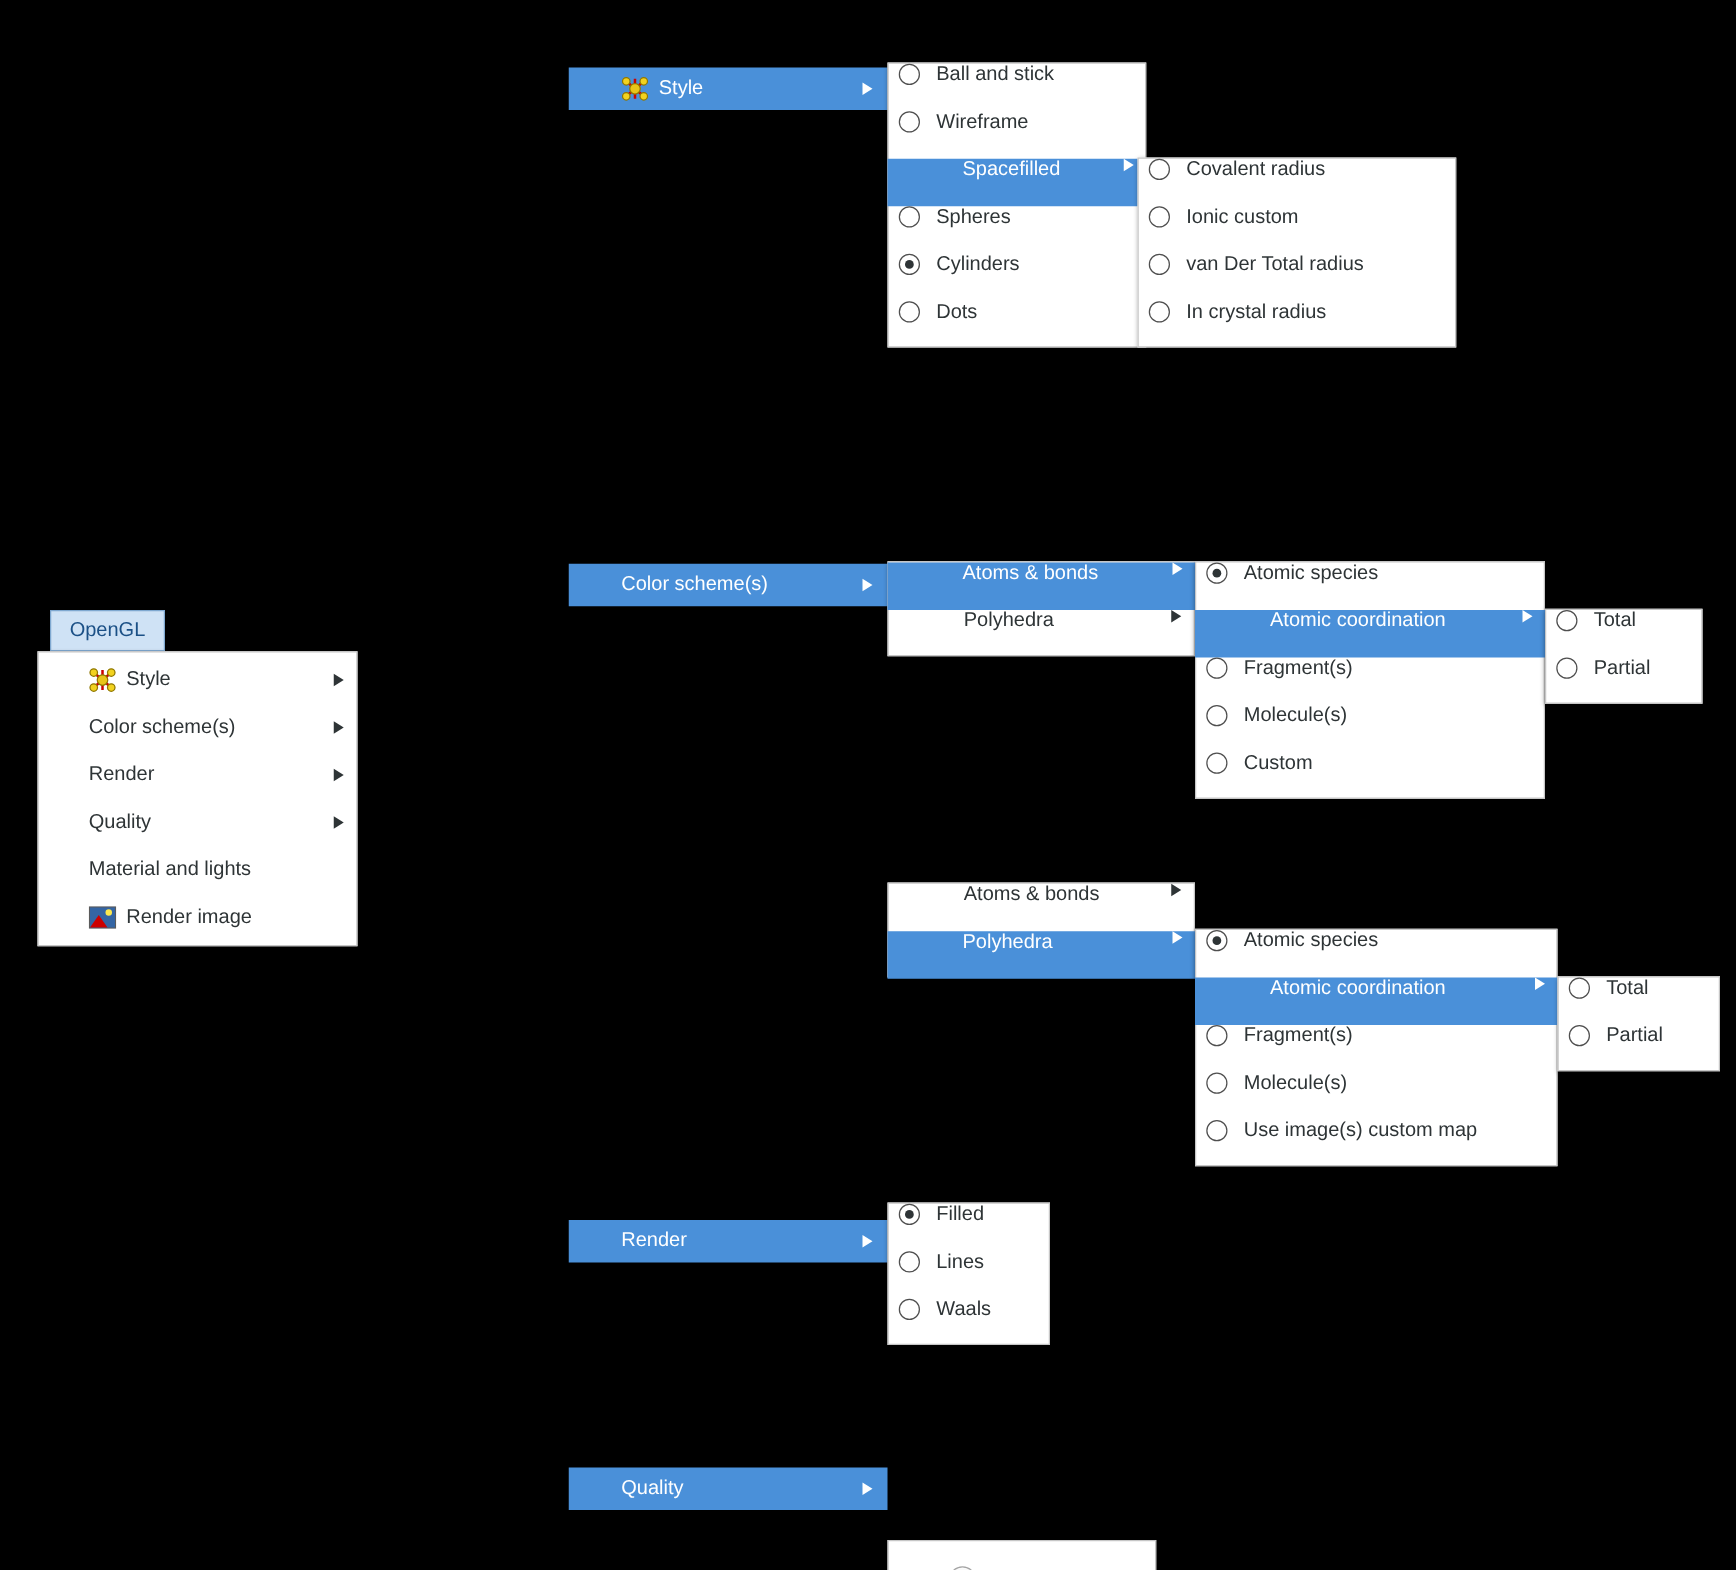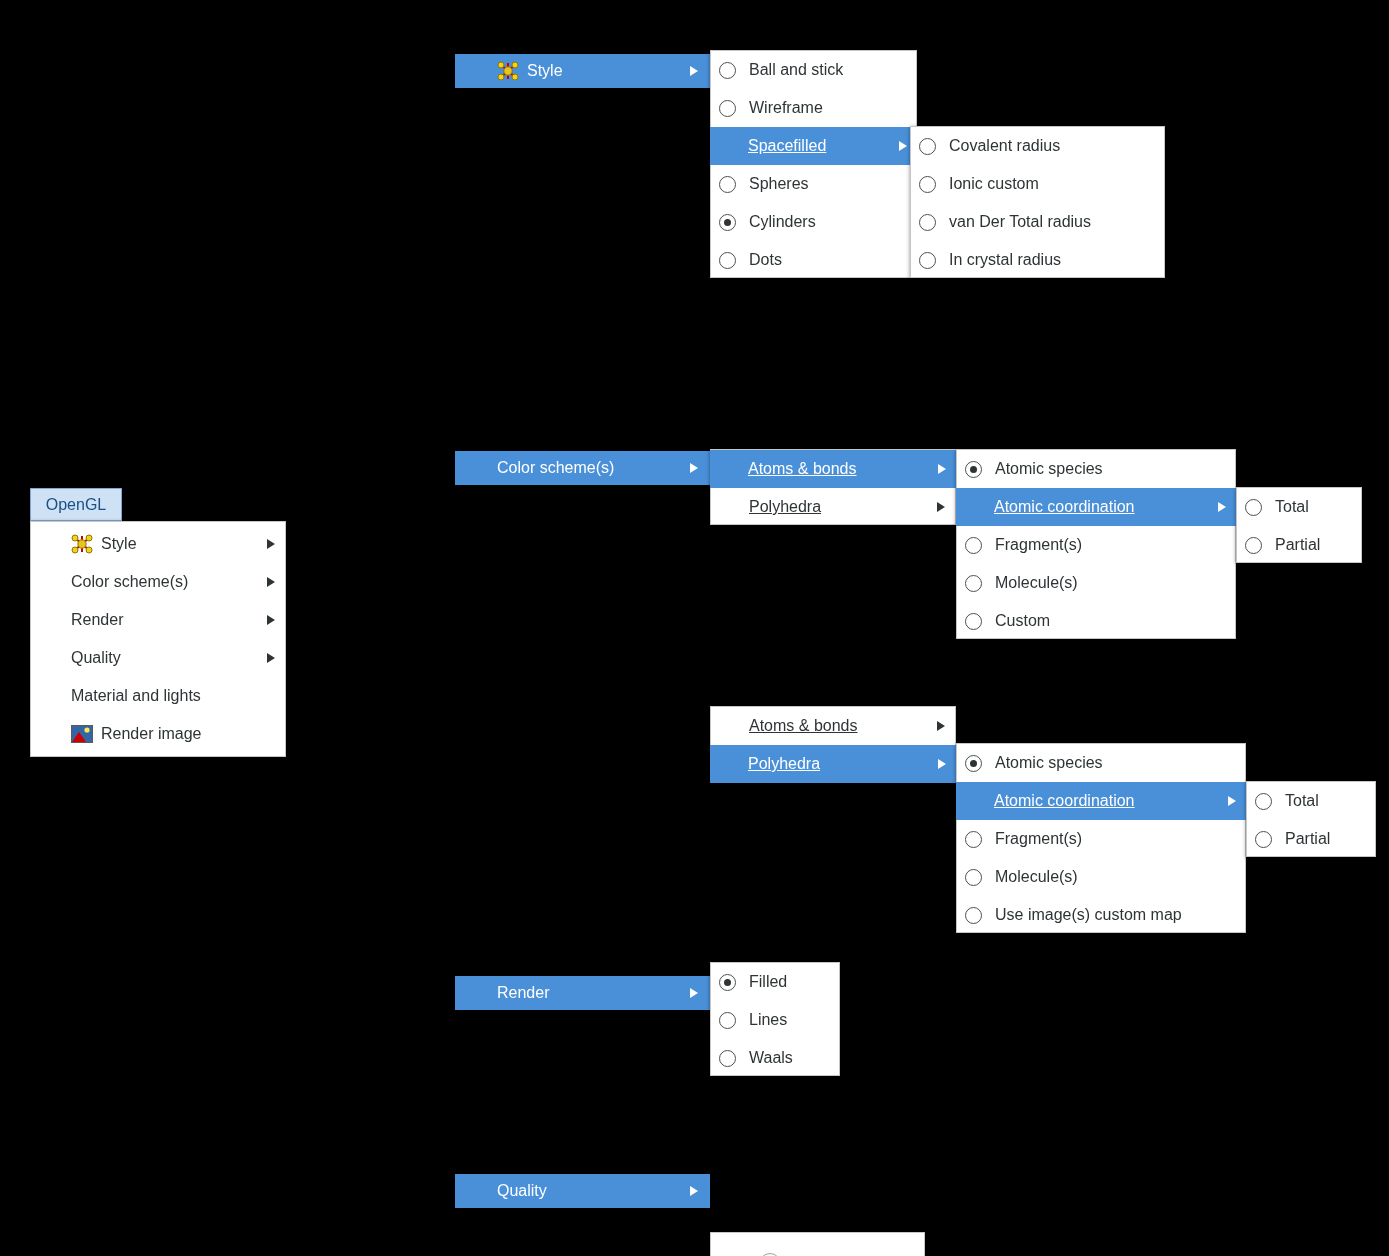--- a/index.html
+++ b/index.html
@@ -11,41 +11,41 @@
   }
   .bar{
     position:absolute;width:255px;height:34px;background:#4a90d9;color:#fff;
     display:flex;align-items:center;padding-left:42px;box-sizing:border-box;
   }
   .bar .arr{position:absolute;right:12px;}
   .panel{
     position:absolute;background:#fff;border:1px solid #c6c6c6;box-sizing:border-box;
     box-shadow:0 1px 4px rgba(0,0,0,.45);
   }
-  .row{display:flex;align-items:center;height:38px;position:relative;box-sizing:border-box;}
+  .row{display:flex;height:38px;position:relative;box-sizing:border-box;}
   .row.hl{background:#4a90d9;color:#fff;margin:0 -1px;padding-right:1px;}
   .pad-radio{padding-left:8px;}
-  .indent{padding-left:38px;text-decoration:underline;}
+  .indent{padding-left:60px;}
   .radio{
     width:17px;height:17px;border:1.5px solid #4f4f4f;border-radius:50%;background:#fff;
     box-sizing:border-box;margin-right:13px;flex-shrink:0;position:relative;
   }
   .radio.sel::after{
     content:"";position:absolute;left:50%;top:50%;width:7px;height:7px;
     margin:-3.5px 0 0 -3.5px;border-radius:50%;background:#2e3436;
   }
   .arr{width:0;height:0;border-top:5px solid transparent;border-bottom:5px solid transparent;border-left:8px solid #fff;}
   .arr-dark{
     position:absolute;right:10px;width:0;height:0;
     border-top:5px solid transparent;border-bottom:5px solid transparent;border-left:8px solid #2e3436;
   }
   .row.hl .arr-dark{border-left-color:#fff;}
   .icon{display:inline-flex;align-items:center;justify-content:center;margin-right:8px;flex-shrink:0;}
   .opengl-btn{
-    position:absolute;left:30px;top:488px;width:92px;height:33px;
+    position:absolute;left:40px;top:488px;width:92px;height:33px;
     background:#cfe2f5;border:1px solid #7fa8d0;box-sizing:border-box;
     display:flex;align-items:center;justify-content:center;color:#1b5086;
   }
   .gl-row{display:flex;align-items:center;height:38px;position:relative;padding-left:40px;box-sizing:border-box;}
   .slider-handle{
     position:absolute;left:48px;top:20px;width:22px;height:22px;border-radius:50%;
     background:linear-gradient(#fdfdfd,#d4d4d4);border:1px solid #a5a5a5;box-sizing:border-box;
   }
   .slider-track{position:absolute;left:70px;top:29px;width:44px;height:4px;background:#d2d2d2;border-radius:2px;}
   .slider-value{position:absolute;left:138px;top:21px;color:#9e9e9e;}

